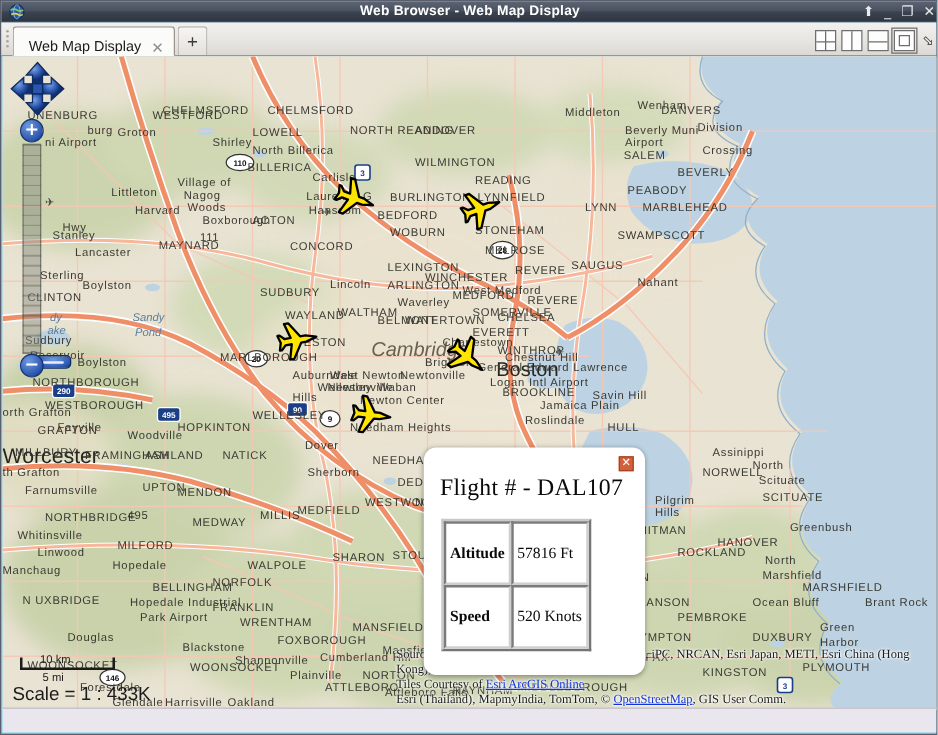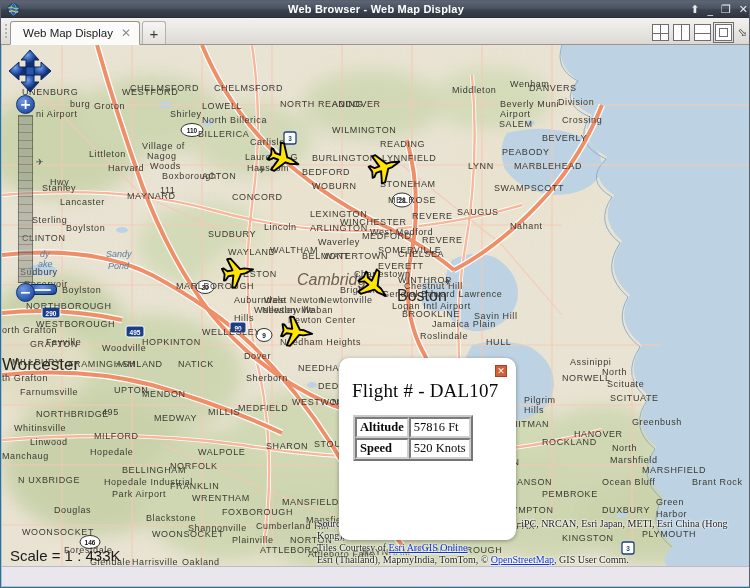--- a/index.html
+++ b/index.html
@@ -54,21 +54,21 @@
   .grip {
     width: 9px; height: 27px; display:flex; flex-direction:column;
     align-items:center; justify-content:center; gap:2px;
   }
   .grip i { display:block; width:2px;height:2px;background:#a6a29b;border-radius:50%; }
   .tab {
     height: 24px; margin-bottom: -1px;
     background: #fbfbfa;
     border: 1px solid #9a968f; border-bottom: 1px solid #fbfbfa;
     border-radius: 3px 3px 0 0;
-    display: flex; align-items: center; gap: 6px;
+    display: flex; align-items: flex-end; gap: 6px;
     padding: 0 6px 0 12px;
     font-size: 11.5px; color: #1b1b1b;
   }
   .tab .tab-close {
     color: #8d8d8d; font-size: 12px; line-height: 12px; padding: 0 2px;
   }
   .newtab {
     width: 24px; height: 23px; margin-left: 2px; margin-bottom: 0px;
     border: 1px solid #b5b1ab; border-bottom: none;
     border-radius: 3px 3px 0 0;
@@ -176,21 +176,21 @@
     font-size: 19px; color: #0a0a0a; letter-spacing: .2px;
   }
   #popup-table {
     position: absolute; left: 14px; top: 57px;
     border-collapse: separate; border-spacing: 0;
     font-family: "Liberation Serif", serif; font-size: 12.5px;
     border: 2px outset #c9c9c9; background: #ffffff;
   }
   #popup-table td {
     border: 2px inset #cfcfcf;
-    padding: 1px 3px; color: #0a0a0a; white-space: nowrap;
+    padding: 16px 3px; color: #0a0a0a; white-space: nowrap;
   }
   #popup-table td.k { font-weight: bold; }
   #popup-table td.v { }
 
   
   #statusbar {
     position: absolute; left: 1px; bottom: 1px; width: 748px; height: 20px;
     background: #e9e7ed; border-top: 1px solid #bdbac4;
   }
 </style>
@@ -686,20 +686,27 @@
         <rect x="18" y="18" width="8" height="8" fill="#2a55ad" stroke="#0e2a63" stroke-width="1"></rect>
       </svg>
     </div>
     <div id="zoom-in">+</div>
     <div id="zoom-track">
       <div id="zoom-thumb"></div>
     </div>
     <div id="zoom-out">−</div>
 
     <div id="scalebar">
+      <div class="bar-wrap">
+        <span class="lbl-km">10 km</span>
+        <span class="rule"></span>
+        <span class="tick t0"></span>
+        <span class="tick t1"></span>
+        <span class="lbl-mi">5 mi</span>
+      </div>
       <div class="scale-text">Scale = 1 : 433K</div>
     </div>
 
     <div id="attribution">
       <div>Sources: Esri, HERE, DeLorme, USGS, Intermap, iPC, NRCAN, Esri Japan, METI, Esri China (Hong Kong),</div>
       <div>
         <span>Tiles Courtesy of </span><a href="#">Esri ArcGIS Online</a>
       </div>
       <div>
         <span>Esri (Thailand), MapmyIndia, TomTom, © </span><a href="#">OpenStreetMap</a><span>, GIS User Comm.</span>

